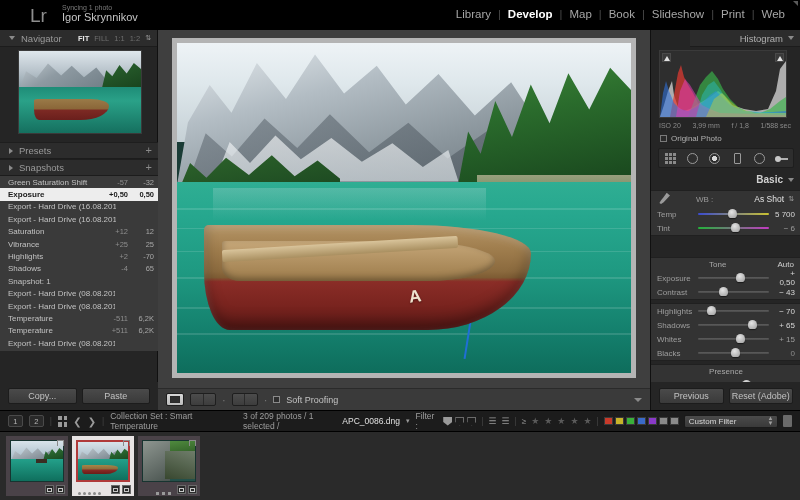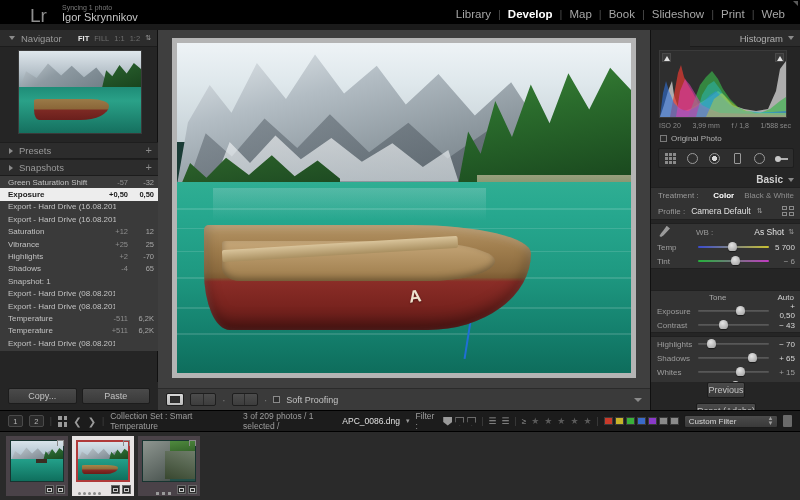--- a/index.html
+++ b/index.html
@@ -8,21 +8,21 @@
     background: #1a1a1a;
     font-family: "Liberation Sans", sans-serif;
     font-size: 9px;
     color: #b8b8b8;
     overflow: hidden;
     position: relative;
   }
 
   
   #topbar {
-    position: absolute; left: 0; top: 0; width: 800px; height: 24px;
+    position: absolute; left: 0; top: 0; width: 800px; height: 30px;
     background: #000;
   }
   #logo-lr {
     position: absolute; left: 30px; top: 5px;
     font-size: 19px; color: #8e8e8e; letter-spacing: 0px;
     font-family: "Liberation Sans", sans-serif;
   }
   #sync-status {
     position: absolute; left: 62px; top: 4px;
     font-size: 7px; color: #7a7a7a;
@@ -314,21 +314,21 @@
   .sl-val { width:26px; text-align:right; font-size:8px; color:#d8d8d8; padding-left:4px; }
   .sl-val.zero { color:#8c8c8c; }
   .sl-val.dim { color:#9e9e9e; }
   .sec-title { text-align:center; font-size:8px; color:#a8a8a8; height:13px; line-height:13px; }
   .sec-title-row { display:flex; height:13px; align-items:center; padding:0 7px; }
   .sec-title-row .ctr { flex:1; text-align:center; font-size:8px; color:#a8a8a8; }
   .sec-auto { font-size:8px; color:#d0d0d0; }
 
   #prevreset {
     position:absolute; left:0; top:352px; width:150px; height:28px;
-    background:#252525; display:flex; align-items:center; gap:5px; padding:0 8px;flex-direction:column;
+    background:#252525; display:flex; align-items:center; gap:5px; padding:0 8px;
   }
   #panel-grip-right {
     position:absolute; left:66px; top:348px; width:16px; height:4px;
   }
 
   
   #filmbar {
     position:absolute; left:0; top:410px; width:800px; height:22px;
     background:#1c1c1c; border-top:1px solid #000; border-bottom:1px solid #000;
     display:flex; align-items:center; padding:0 8px; gap:6px; font-size:8.5px; color:#a0a0a0;
@@ -672,40 +672,20 @@
         </span>
     </span>
   </div>
 
   <div style="position:absolute; left:0; top:142px; width:150px;">
     <div class="rp-section-hd">
       <span>Basic</span>
       <span class="tri tri-down" style="margin:0"></span>
     </div>
 
-    <div class="rp-block">
-      <div class="rp-row">
-        <span class="rp-lbl">Treatment :</span>
-        <span class="rp-seg">
-          <span class="on">Color</span>
-          <span>Black &amp; White</span>
-        </span>
-      </div>
-      <div class="profile-row">
-        <span class="rp-lbl">Profile :</span>
-        <span class="profile-val">Camera Default</span>
-        <span class="dbl-arrow">⇅</span>
-        <span class="grid4">
-            <i></i>
-            <i></i>
-            <i></i>
-            <i></i>
-          </span>
-      </div>
-    </div>
 
     <div class="rp-block" style="margin-top:3px;">
       <div class="wb-row">
         <span class="eyedrop">
             <span class="ed"></span>
           </span>
         <span class="rp-lbl" style="margin-left:24px">WB :</span>
         <span class="wb-asshot">
           <span>As Shot</span>
           <span class="dbl-arrow">⇅</span>

